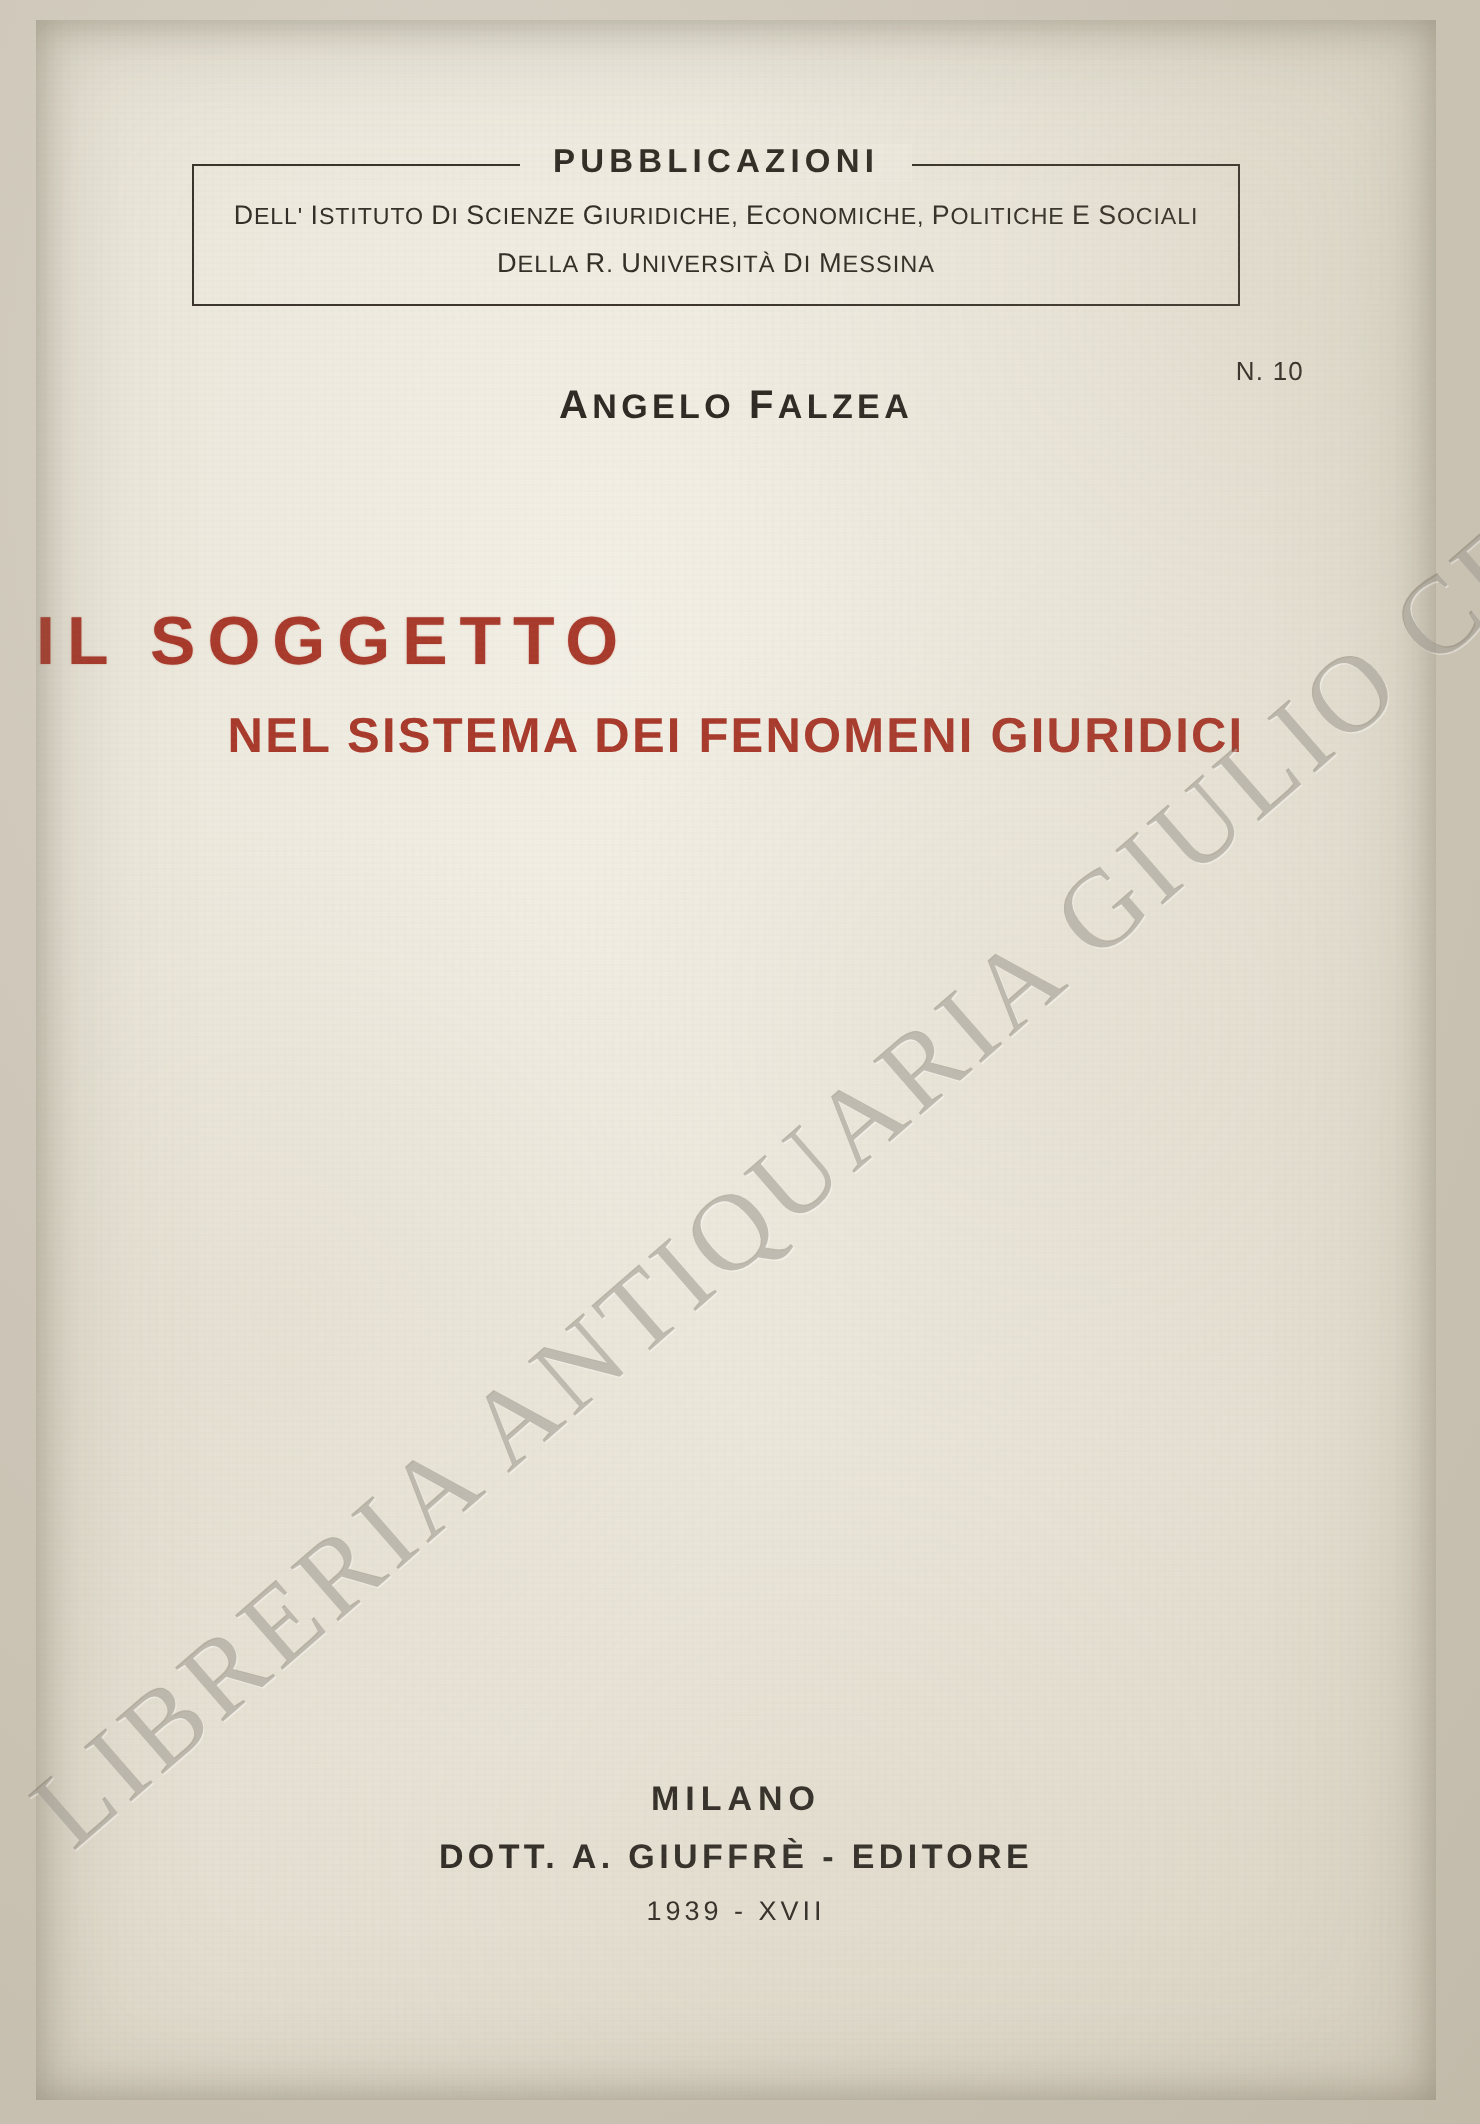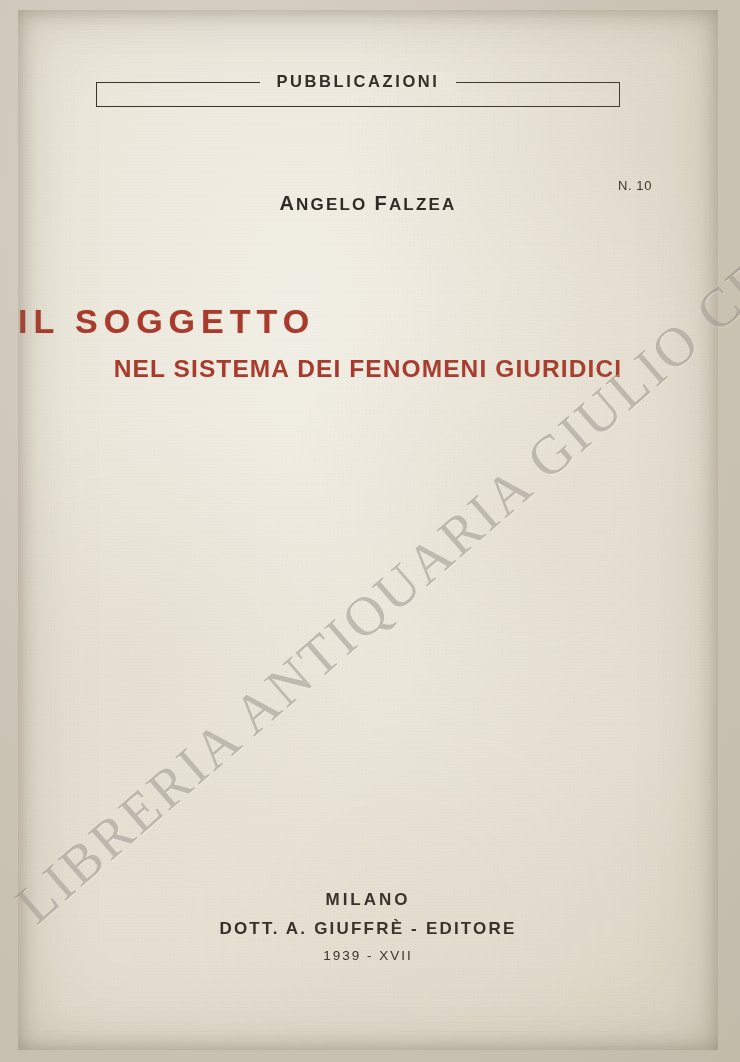--- a/index.html
+++ b/index.html
@@ -244,20 +244,22 @@
 <div id="page">
 
   <div id="scan-bg"></div>
 
   <div id="paper">
 
     <div class="hdr-box">
       <div class="hdr-title-wrap">
         <span class="hdr-title">PUBBLICAZIONI</span>
       </div>
+      <div class="hdr-line"><span class="sc">D</span>ELL' <span class="sc">I</span>STITUTO <span class="sc">D</span>I <span class="sc">S</span>CIENZE <span class="sc">G</span>IURIDICHE, <span class="sc">E</span>CONOMICHE, <span class="sc">P</span>OLITICHE <span class="sc">E</span> <span class="sc">S</span>OCIALI</div>
+      <div class="hdr-line2"><span class="sc">D</span>ELLA <span class="sc">R</span>. <span class="sc">U</span>NIVERSITÀ <span class="sc">D</span>I <span class="sc">M</span>ESSINA</div>
     </div>
 
     <div class="issue-no">N. 10</div>
 
     <div class="author"><span class="sc">A</span>NGELO <span class="sc">F</span>ALZEA</div>
 
     <div class="main-title">IL SOGGETTO</div>
     <div class="sub-title">NEL SISTEMA DEI FENOMENI GIURIDICI</div>
 
 

